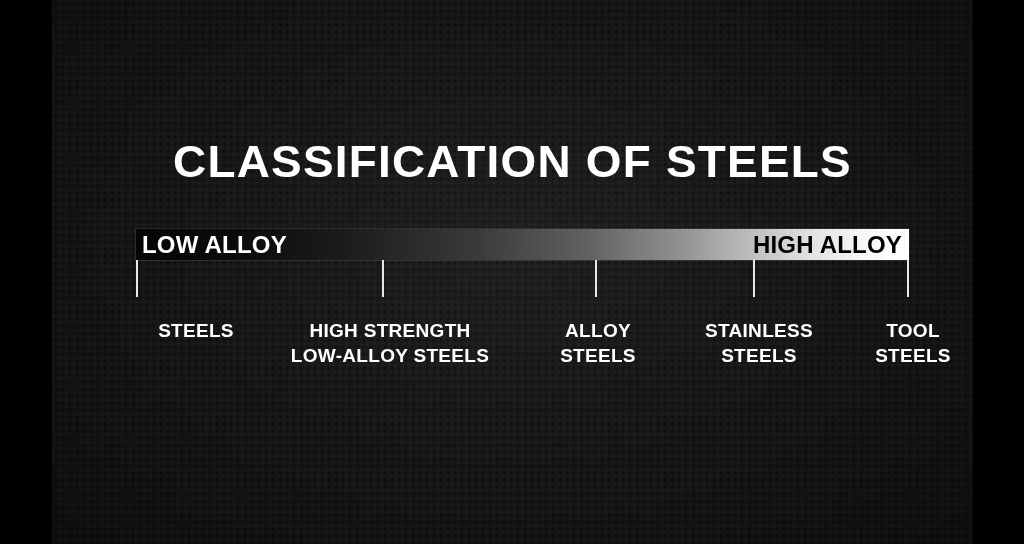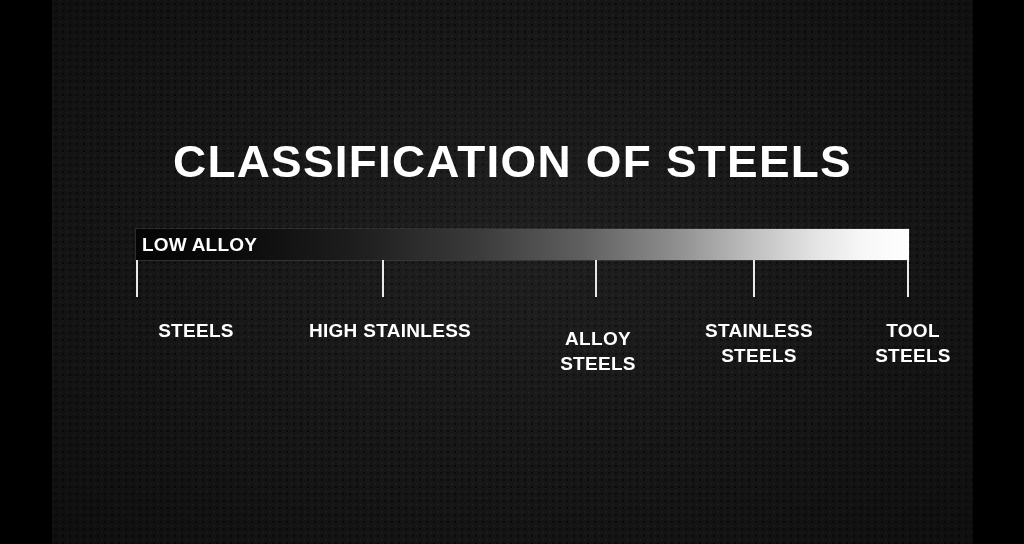--- a/index.html
+++ b/index.html
@@ -97,21 +97,21 @@
       #f7f7f7 94%,
       #ffffff 100%);
     box-shadow: 0 0 0 1px rgba(255,255,255,0.10);
   }
   .scale-label {
     position: absolute;
     top: 0;
     height: 31px;
     line-height: 31px;
     font-family: "Liberation Sans", sans-serif;
-    font-size: 19px;
+    font-size: 24px;
     font-weight: bold;
     letter-spacing: 0.2px;
     white-space: nowrap;
   }
   .scale-label.low  { left: 6px;  color: #ffffff; }
   .scale-label.high { right: 7px; color: #000000; }
 
   
   .ticks {
     position: absolute;
@@ -158,38 +158,40 @@
 
 <div class="stage">
 
   <div class="content">
 
     <div class="title">CLASSIFICATION OF STEELS</div>
 
     <div class="scale-wrap">
       <div class="scale-bar"></div>
       <div class="scale-label low">LOW ALLOY</div>
+      <div class="scale-label high">HIGH ALLOY</div>
     </div>
 
     <div class="ticks">
       <div class="tick" style="left:0px;"></div>
       <div class="tick" style="left:246px;"></div>
       <div class="tick" style="left:459px;"></div>
       <div class="tick" style="left:617px;"></div>
       <div class="tick" style="left:771px;"></div>
     </div>
 
     <div class="labels">
       <div class="cat" style="left:144px;">
         <span class="l2">STEELS</span>
       </div>
       <div class="cat" style="left:338px;">
-        <span class="l1">HIGH STAINLESS</span>
-      </div>
-      <div class="cat" style="left:546px;margin-top:8px;">
+        <span class="l1">HIGH STRENGTH</span>
+        <span class="l2">LOW-ALLOY STEELS</span>
+      </div>
+      <div class="cat" style="left:546px;">
         <span class="l1">ALLOY</span>
         <span class="l2">STEELS</span>
       </div>
       <div class="cat" style="left:707px;text-align:center;">
         <span class="l1">STAINLESS</span>
         <span class="l2">STEELS</span>
       </div>
       <div class="cat" style="left:861px;">
         <span class="l1">TOOL</span>
         <span class="l2">STEELS</span>

